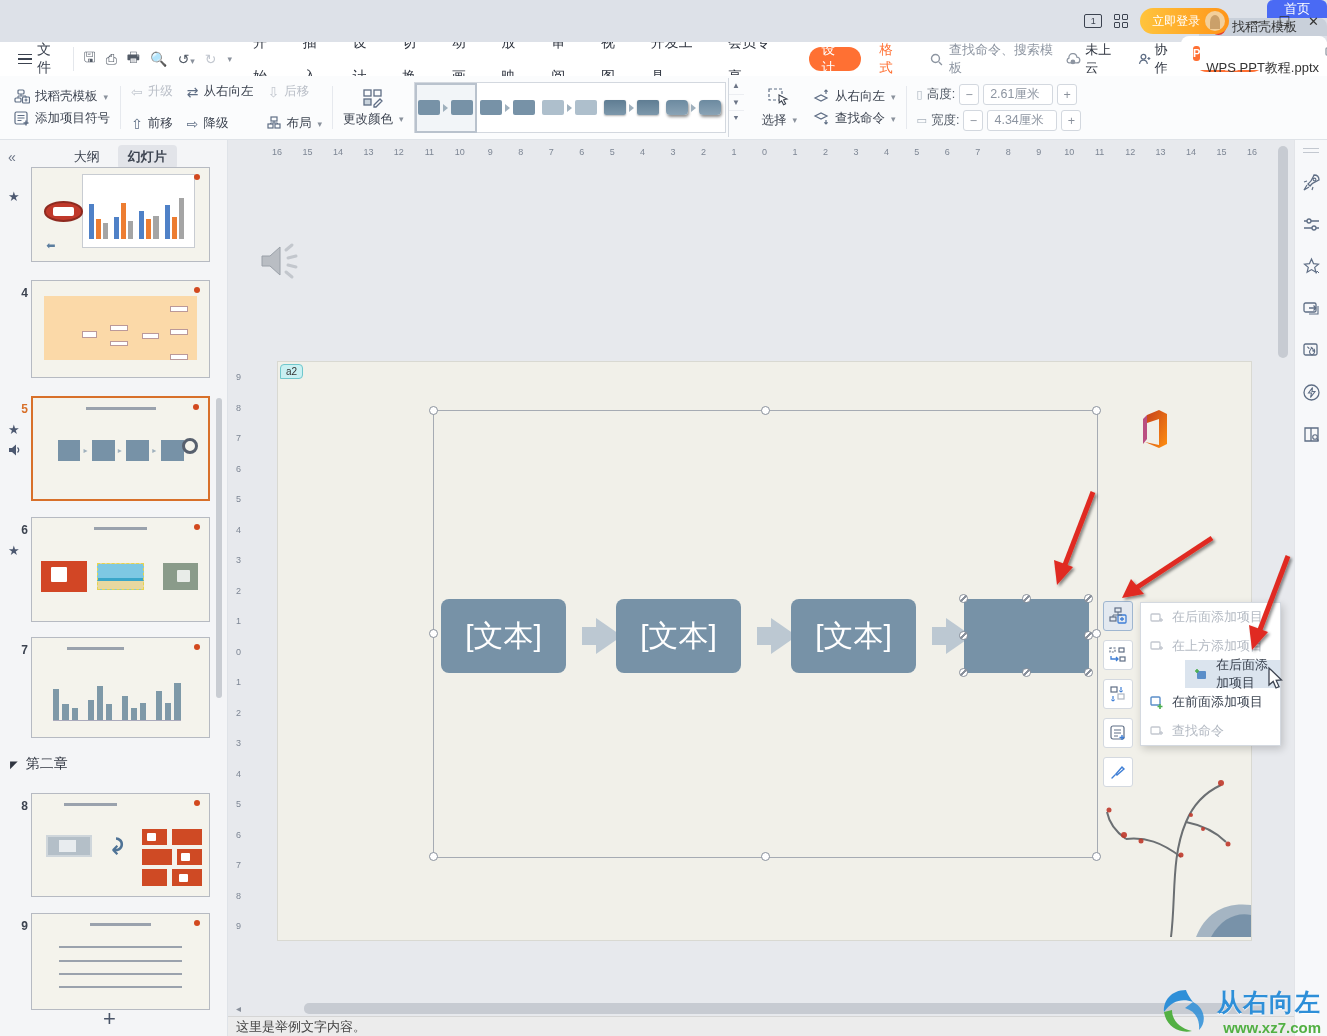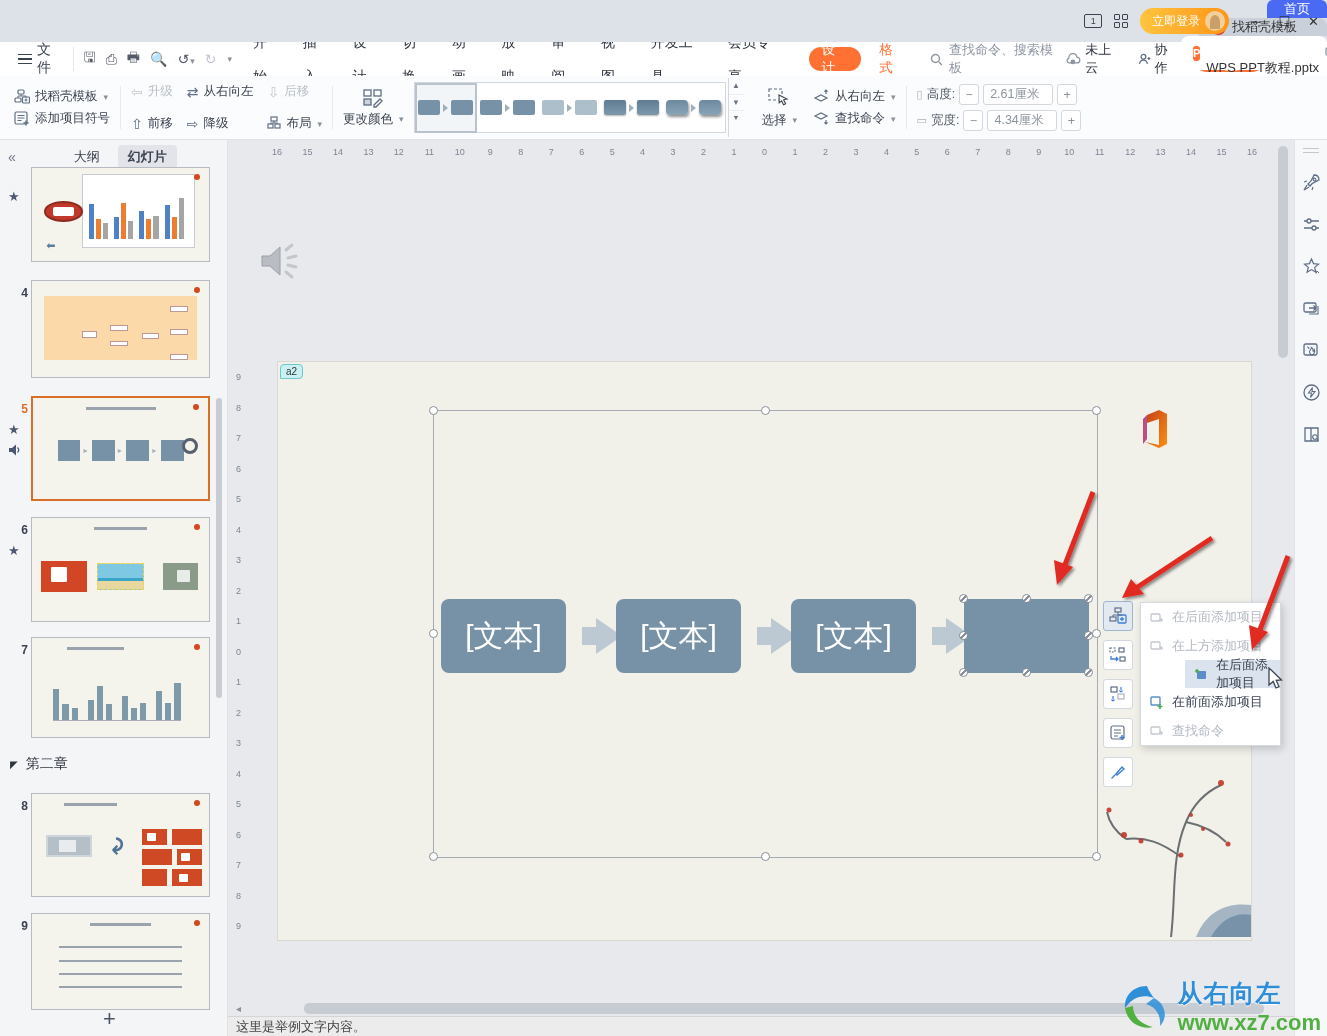--- a/index.html
+++ b/index.html
@@ -149,21 +149,21 @@
     border-top:1px solid #d5d5d5; display:flex; align-items:center; padding-left:8px; font-size:13px; color:#444; }
 
   
   .rightbar { width:33px; background:#f7f8fa; border-left:1px solid #e2e4e8; flex:none;
     display:flex; flex-direction:column; align-items:center; padding-top:8px; gap:20px; color:#5f6e85; }
   .rb-handle { width:16px; height:5px; border-top:1.5px solid #c3c8d0; border-bottom:1.5px solid #c3c8d0; }
 
   
   .watermark { position:absolute; right:6px; bottom:0; z-index:99; display:flex; align-items:center; gap:4px; }
   .wm-text1 { font-size:25px; font-weight:bold; color:#2e8fd8; text-shadow:0 1px 1px #fff; letter-spacing:1px; }
-  .wm-text2 { font-size:22px; font-weight:bold; color:#52b043; }
+  .wm-text2 { font-size:15px; font-weight:bold; color:#52b043; }
 </style>
 </head>
 <body>
 
 <div class="tabbar">
   <div class="home-btn">首页</div>
   <div class="doc-tab inactive">
     <span class="docer-ic"></span>
     <span>找稻壳模板</span>
   </div>

